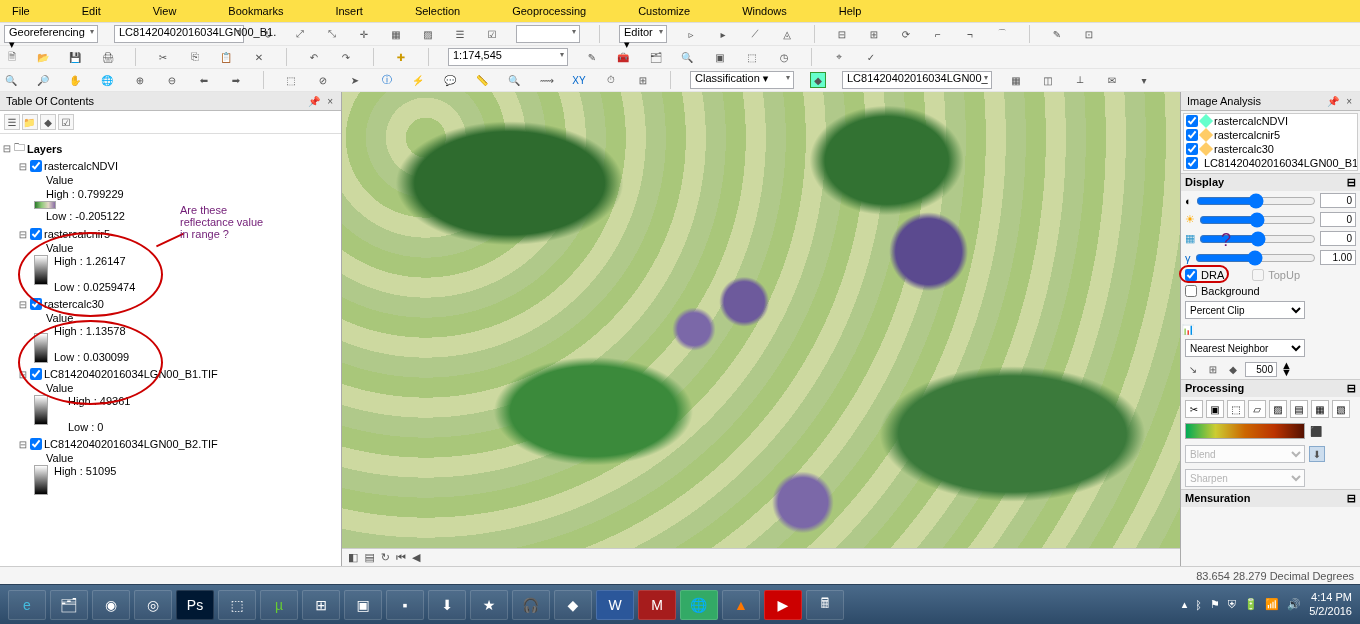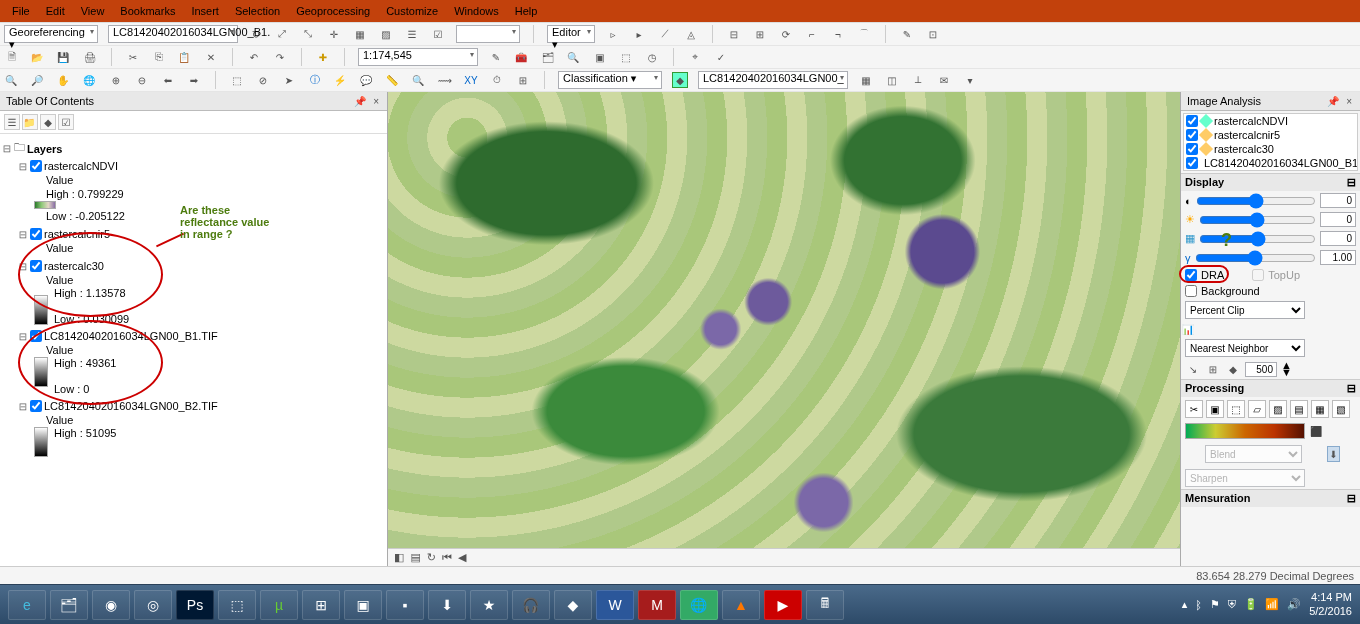--- a/index.html
+++ b/index.html
@@ -1,26 +1,26 @@
 <!DOCTYPE html>
 <html><head>
 <meta charset="utf-8">
 <style>
 * { margin: 0; padding: 0; box-sizing: border-box; font-family: "Segoe UI", Tahoma, sans-serif; font-size: 11px; }
 body { background: #f0f0f0; width: 1360px; height: 624px; overflow: hidden; display: flex; flex-direction: column; }
-.menubar { display: flex; background: #c2410c; padding: 2px 4px; border-bottom: 1px solid #ddd; }
+.menubar { display: flex; background: #fde047; padding: 2px 4px; border-bottom: 1px solid #ddd; gap: 36px; }
 .menubar span { padding: 3px 8px; cursor: pointer; }
-.toolbar-row { display: flex; align-items: center; background: #f5f5f5; padding: 2px 4px; gap: 10px; border-bottom: 1px solid #e5e5e5; min-height: 22px; }
+.toolbar-row { display: flex; align-items: center; background: #f5f5f5; padding: 2px 4px; gap: 16px; border-bottom: 1px solid #e5e5e5; min-height: 22px; }
 .tbicon { width: 16px; height: 16px; border: 1px solid transparent; display: inline-flex; align-items: center; justify-content: center; font-size: 10px; color: #555; }
 .sep { width: 1px; height: 18px; background: #ccc; margin: 0 3px; }
 .dropdown { border: 1px solid #abadb3; background: #fff; height: 18px; font-size: 11px; padding: 0 16px 0 4px; position: relative; }
 .dropdown::after { content: "▾"; position: absolute; right: 3px; top: 1px; color: #666; font-size: 8px; }
 
 .main-area { flex: 1; display: flex; overflow: hidden; }
-.left-panel { width: 388px; display: flex; flex-direction: column; border-right: 1px solid #aaa; background: #fff; }
+.left-panel { width: 342px; display: flex; flex-direction: column; border-right: 1px solid #aaa; background: #fff; }
 .panel-title { background: #e8e8e8; border-bottom: 1px solid #bbb; padding: 3px 6px; font-size: 12px; display: flex; justify-content: space-between; align-items: center; }
 .panel-title .controls { font-size: 10px; color: #555; letter-spacing: 2px; }
 .toc-buttons { padding: 3px 4px; border-bottom: 1px solid #ddd; display: flex; gap: 2px; }
 .toc-buttons .tbicon { border: 1px solid #ccc; background: #f7f7f7; }
 .toc-tree { flex: 1; overflow: auto; padding: 4px 2px; position: relative; }
 .tree-row { display: flex; align-items: center; gap: 2px; padding: 1px 0; }
 .indent { display: inline-block; }
 .expander { width: 10px; text-align: center; font-size: 10px; color: #666; cursor: pointer; }
 .chk { width: 12px; height: 12px; }
 .swatch-grad { width: 14px; height: 30px; background: linear-gradient(#fff,#000); border: 1px solid #aaa; margin-left: 32px; }
@@ -48,21 +48,21 @@
 .ia-section-title { background: #e8e8e8; padding: 2px 4px; font-size: 11px; font-weight: bold; border-top: 1px solid #ccc; display: flex; justify-content: space-between; }
 .ia-slider-row { display: flex; align-items: center; gap: 4px; padding: 2px 4px; }
 .ia-slider { flex: 1; }
 .ia-val { width: 36px; border: 1px solid #abadb3; background: #fff; text-align: right; font-size: 10px; padding: 1px 3px; }
 .ia-check-row { display: flex; align-items: center; gap: 4px; padding: 2px 4px; }
 .ia-select { width: 120px; border: 1px solid #abadb3; background: #fff; font-size: 10px; height: 18px; margin: 2px 4px; }
 .ia-proc-row { display: flex; gap: 3px; padding: 3px 4px; flex-wrap: wrap; }
 .ia-proc-row .pib { width: 18px; height: 18px; border: 1px solid #bbb; background: #fff; display: flex; align-items: center; justify-content: center; font-size: 10px; }
 .ia-colormap { width: 120px; height: 16px; margin: 2px 4px; background: linear-gradient(90deg,#0a5,#cc3,#c60,#b30,#510); border: 1px solid #aaa; }
 
-.annot { position: absolute; color: #4d7c0f; font-weight: bold; font-size: 15px; pointer-events: none; z-index: 50; }
+.annot { position: absolute; color: #701a75; font-weight: normal; font-size: 15px; pointer-events: none; z-index: 50; }
 .annot-circle { position: absolute; border: 2px solid #c00; border-radius: 50%; pointer-events: none; z-index: 49; }
 
 .taskbar { height: 40px; background: linear-gradient(#4a6a8a,#2d4a68); display: flex; align-items: center; padding: 0 8px; gap: 4px; border-top: 1px solid #2a4058; }
 .taskbar .tbitem { width: 38px; height: 30px; border: 1px solid rgba(255,255,255,.15); border-radius: 2px; display: flex; align-items: center; justify-content: center; font-size: 14px; color: #fff; background: rgba(255,255,255,.05); }
 .taskbar .tray { margin-left: auto; display: flex; align-items: center; gap: 8px; color: #fff; font-size: 11px; }
 .taskbar .clock { text-align: right; line-height: 1.2; }
 
 .status-row { height: 18px; background: #f5f5f5; border-top: 1px solid #ccc; display: flex; align-items: center; padding: 0 6px; font-size: 11px; color: #555; }
 .status-row .right { margin-left: auto; }
 
@@ -229,20 +229,27 @@
       <div class="tree-row" style="margin-top:4px">
           <span class="indent" style="width:14px"></span>
           <span class="expander">⊟</span>
           <input type="checkbox" class="chk" checked="" style="">
           <span>rastercalcnir5</span>
         </div>
       <div class="tree-row">
           <span class="indent" style="width:42px"></span>
           <span>Value</span>
         </div>
+      <div style="display:flex;align-items:flex-start">
+          <div class="swatch-grad"></div>
+          <div style="padding-left:6px">
+            <div>High : 1.26147</div>
+            <div style="margin-top:14px">Low : 0.0259474</div>
+          </div>
+        </div>
 
       <div class="tree-row" style="margin-top:4px">
           <span class="indent" style="width:14px"></span>
           <span class="expander">⊟</span>
           <input type="checkbox" class="chk" checked="" style="">
           <span>rastercalc30</span>
         </div>
       <div class="tree-row">
           <span class="indent" style="width:42px"></span>
           <span>Value</span>
@@ -260,21 +267,21 @@
           <span class="expander">⊟</span>
           <input type="checkbox" class="chk" checked="" style="">
           <span>LC81420402016034LGN00_B1.TIF</span>
         </div>
       <div class="tree-row">
           <span class="indent" style="width:42px"></span>
           <span>Value</span>
         </div>
       <div style="display:flex;align-items:flex-start">
           <div class="swatch-grad"></div>
-          <div style="padding-left:6px">
+          <div style="padding-left:20px">
             <div>High : 49361</div>
             <div style="margin-top:14px">Low : 0</div>
           </div>
         </div>
 
       <div class="tree-row" style="margin-top:4px">
           <span class="indent" style="width:14px"></span>
           <span class="expander">⊟</span>
           <input type="checkbox" class="chk" checked="" style="">
           <span>LC81420402016034LGN00_B2.TIF</span>
@@ -393,21 +400,21 @@
       <div class="pib">▱</div>
       <div class="pib">▨</div>
       <div class="pib">▤</div>
       <div class="pib">▦</div>
       <div class="pib">▧</div>
     </div>
     <div style="display:flex;align-items:center">
         <div class="ia-colormap"></div>
         <span class="tbicon">⬛</span>
       </div>
-    <div style="display:flex;align-items:center;gap:21px;margin:2px 20px">
+    <div style="display:flex;align-items:center;gap:0;margin:2px 0">
       <select class="ia-select" style="width:120px;color:#999" disabled=""><option>Blend</option></select>
       <span class="tbicon" style="background:#cde;border:1px solid #8ac">⬇</span>
     </div>
     <select class="ia-select" style="color:#999" disabled=""><option>Sharpen</option></select>
 
     <div class="ia-section-title">
         <span>Mensuration</span>
         <span>⊟</span>
       </div>
   </div>

